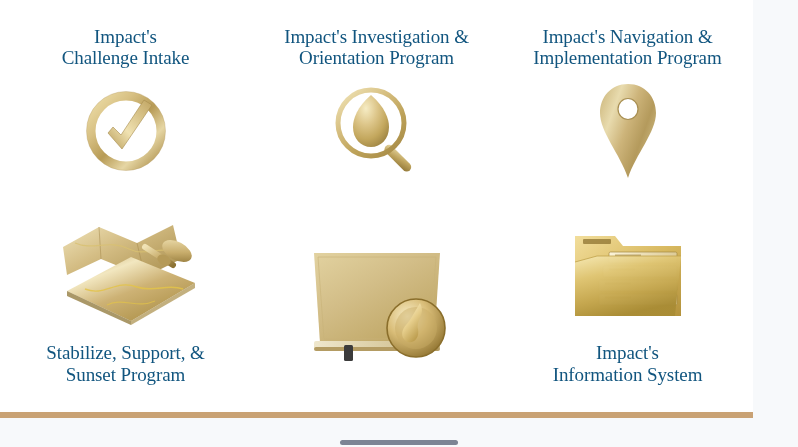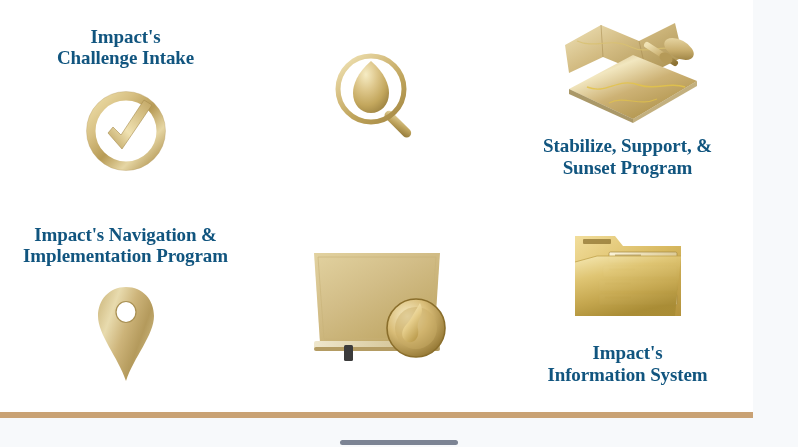--- a/index.html
+++ b/index.html
@@ -52,21 +52,21 @@
     align-items: center;
     padding: 0 6px;
     box-sizing: border-box;
   }
   .cell.title-top { justify-content: flex-start; }
   .cell.title-bottom { justify-content: flex-end; }
 
   .cell-title {
     color: #11557f;
     font-family: "Liberation Serif", "DejaVu Serif", serif;
-    font-weight: bold;
+    font-weight: normal;
     font-size: 19px;
     line-height: 1.12;
     text-align: center;
     letter-spacing: -0.1px;
     white-space: pre-line;
   }
 
   .cell.title-top .cell-title { margin-top: 26px; }
   .cell.title-bottom .cell-title { margin-bottom: 20px; }
 
@@ -150,20 +150,22 @@
               </linearGradient>
             </defs>
             <circle cx="48" cy="48" r="35" fill="none" stroke="url(#g-ring)" stroke-width="9"></circle>
             <circle cx="48" cy="48" r="39.5" fill="none" stroke="#b9a06a" stroke-width="0.8" opacity="0.45"></circle>
             <path d="M30 50 L44 66 L74 22 L66 17 L43 52 L35 44 Z" fill="url(#g-tick)" stroke="#a68c4e" stroke-width="0.6"></path>
           </svg>
         </div>
       </div>
 
       <div class="cell title-top">
+        <div class="cell-title">Impact's Investigation &amp;
+Orientation Program</div>
         <div class="icon-wrap">
           <svg width="104" height="104" viewBox="0 0 104 104" aria-hidden="true">
             <defs>
               <linearGradient id="g-lens" x1="0.1" y1="0" x2="0.9" y2="1">
                 <stop offset="0%" stop-color="#efe2b4"></stop>
                 <stop offset="35%" stop-color="#d5bd7e"></stop>
                 <stop offset="65%" stop-color="#bda259"></stop>
                 <stop offset="100%" stop-color="#a68a46"></stop>
               </linearGradient>
               <radialGradient id="g-egg" cx="0.36" cy="0.26" r="0.82">
@@ -178,20 +180,41 @@
                 <stop offset="100%" stop-color="#8f7536"></stop>
               </linearGradient>
             </defs>
             <rect x="64" y="64" width="34" height="9" rx="4.5" transform="rotate(45 64 64)" fill="url(#g-handle)"></rect>
             <circle cx="46" cy="44" r="33" fill="none" stroke="url(#g-lens)" stroke-width="5"></circle>
             <path d="M46 16 C60 28 64 40 64 48 C64 60 56 68 46 68 C36 68 28 60 28 48 C28 40 32 28 46 16 Z" fill="url(#g-egg)"></path>
           </svg>
         </div>
       </div>
 
+      <div class="cell title-top">
+        <div class="cell-title">Impact's Navigation &amp;
+Implementation Program</div>
+        <div class="icon-wrap">
+          <svg width="72" height="102" viewBox="0 0 72 102" aria-hidden="true">
+            <defs>
+              <linearGradient id="g-pin" x1="0" y1="0" x2="1" y2="0.6">
+                <stop offset="0%" stop-color="#c9b276"></stop>
+                <stop offset="30%" stop-color="#e8dbae"></stop>
+                <stop offset="55%" stop-color="#cdb47a"></stop>
+                <stop offset="80%" stop-color="#b49a5c"></stop>
+                <stop offset="100%" stop-color="#cbb77f"></stop>
+              </linearGradient>
+            </defs>
+            <path d="M36 4 C53 4 64 17 64 33 C64 52 44 74 36 98 C28 74 8 52 8 33 C8 17 19 4 36 4 Z" fill="url(#g-pin)"></path>
+            <ellipse cx="36" cy="29" rx="10" ry="10.5" fill="#ffffff"></ellipse>
+            <ellipse cx="36" cy="29" rx="10" ry="10.5" fill="none" stroke="#a88f52" stroke-width="1.2"></ellipse>
+          </svg>
+        </div>
+      </div>
+
       <div class="cell title-bottom">
         <div class="icon-wrap">
           <svg width="162" height="118" viewBox="0 0 162 118" aria-hidden="true">
             <defs>
               <linearGradient id="g-map-back" x1="0" y1="0" x2="1" y2="0.8">
                 <stop offset="0%" stop-color="#f0e4bb"></stop>
                 <stop offset="45%" stop-color="#d4bd84"></stop>
                 <stop offset="100%" stop-color="#ad9353"></stop>
               </linearGradient>
               <linearGradient id="g-map-front" x1="0.1" y1="0" x2="0.9" y2="1">
@@ -218,41 +241,20 @@
             <path d="M40 76 C60 84 70 66 92 74 C110 80 122 70 138 76" stroke="#e3c349" stroke-width="1.4" fill="none" opacity="0.85"></path>
             <path d="M62 92 C78 84 92 96 110 88" stroke="#e3c349" stroke-width="1.2" fill="none" opacity="0.7"></path>
 
             <path d="M100 34 L128 52" stroke="url(#g-pushpin)" stroke-width="6" stroke-linecap="round"></path>
             <ellipse cx="132" cy="38" rx="16" ry="9" transform="rotate(28 132 38)" fill="url(#g-pushpin)"></ellipse>
             <ellipse cx="119" cy="47" rx="7" ry="5" transform="rotate(28 119 47)" fill="#b59a58"></ellipse>
           </svg>
         </div>
         <div class="cell-title">Stabilize, Support, &amp;
 Sunset Program</div>
-      </div>
-
-      <div class="cell title-top">
-        <div class="cell-title">Impact's Navigation &amp;
-Implementation Program</div>
-        <div class="icon-wrap">
-          <svg width="72" height="102" viewBox="0 0 72 102" aria-hidden="true">
-            <defs>
-              <linearGradient id="g-pin" x1="0" y1="0" x2="1" y2="0.6">
-                <stop offset="0%" stop-color="#c9b276"></stop>
-                <stop offset="30%" stop-color="#e8dbae"></stop>
-                <stop offset="55%" stop-color="#cdb47a"></stop>
-                <stop offset="80%" stop-color="#b49a5c"></stop>
-                <stop offset="100%" stop-color="#cbb77f"></stop>
-              </linearGradient>
-            </defs>
-            <path d="M36 4 C53 4 64 17 64 33 C64 52 44 74 36 98 C28 74 8 52 8 33 C8 17 19 4 36 4 Z" fill="url(#g-pin)"></path>
-            <ellipse cx="36" cy="29" rx="10" ry="10.5" fill="#ffffff"></ellipse>
-            <ellipse cx="36" cy="29" rx="10" ry="10.5" fill="none" stroke="#a88f52" stroke-width="1.2"></ellipse>
-          </svg>
-        </div>
       </div>
 
       <div class="cell title-bottom">
         <div class="icon-wrap">
           <svg width="154" height="118" viewBox="0 0 154 118" aria-hidden="true">
             <defs>
               <linearGradient id="g-screen" x1="0" y1="0" x2="0.8" y2="1">
                 <stop offset="0%" stop-color="#e2d2a0"></stop>
                 <stop offset="45%" stop-color="#d2bd87"></stop>
                 <stop offset="100%" stop-color="#bda461"></stop>

